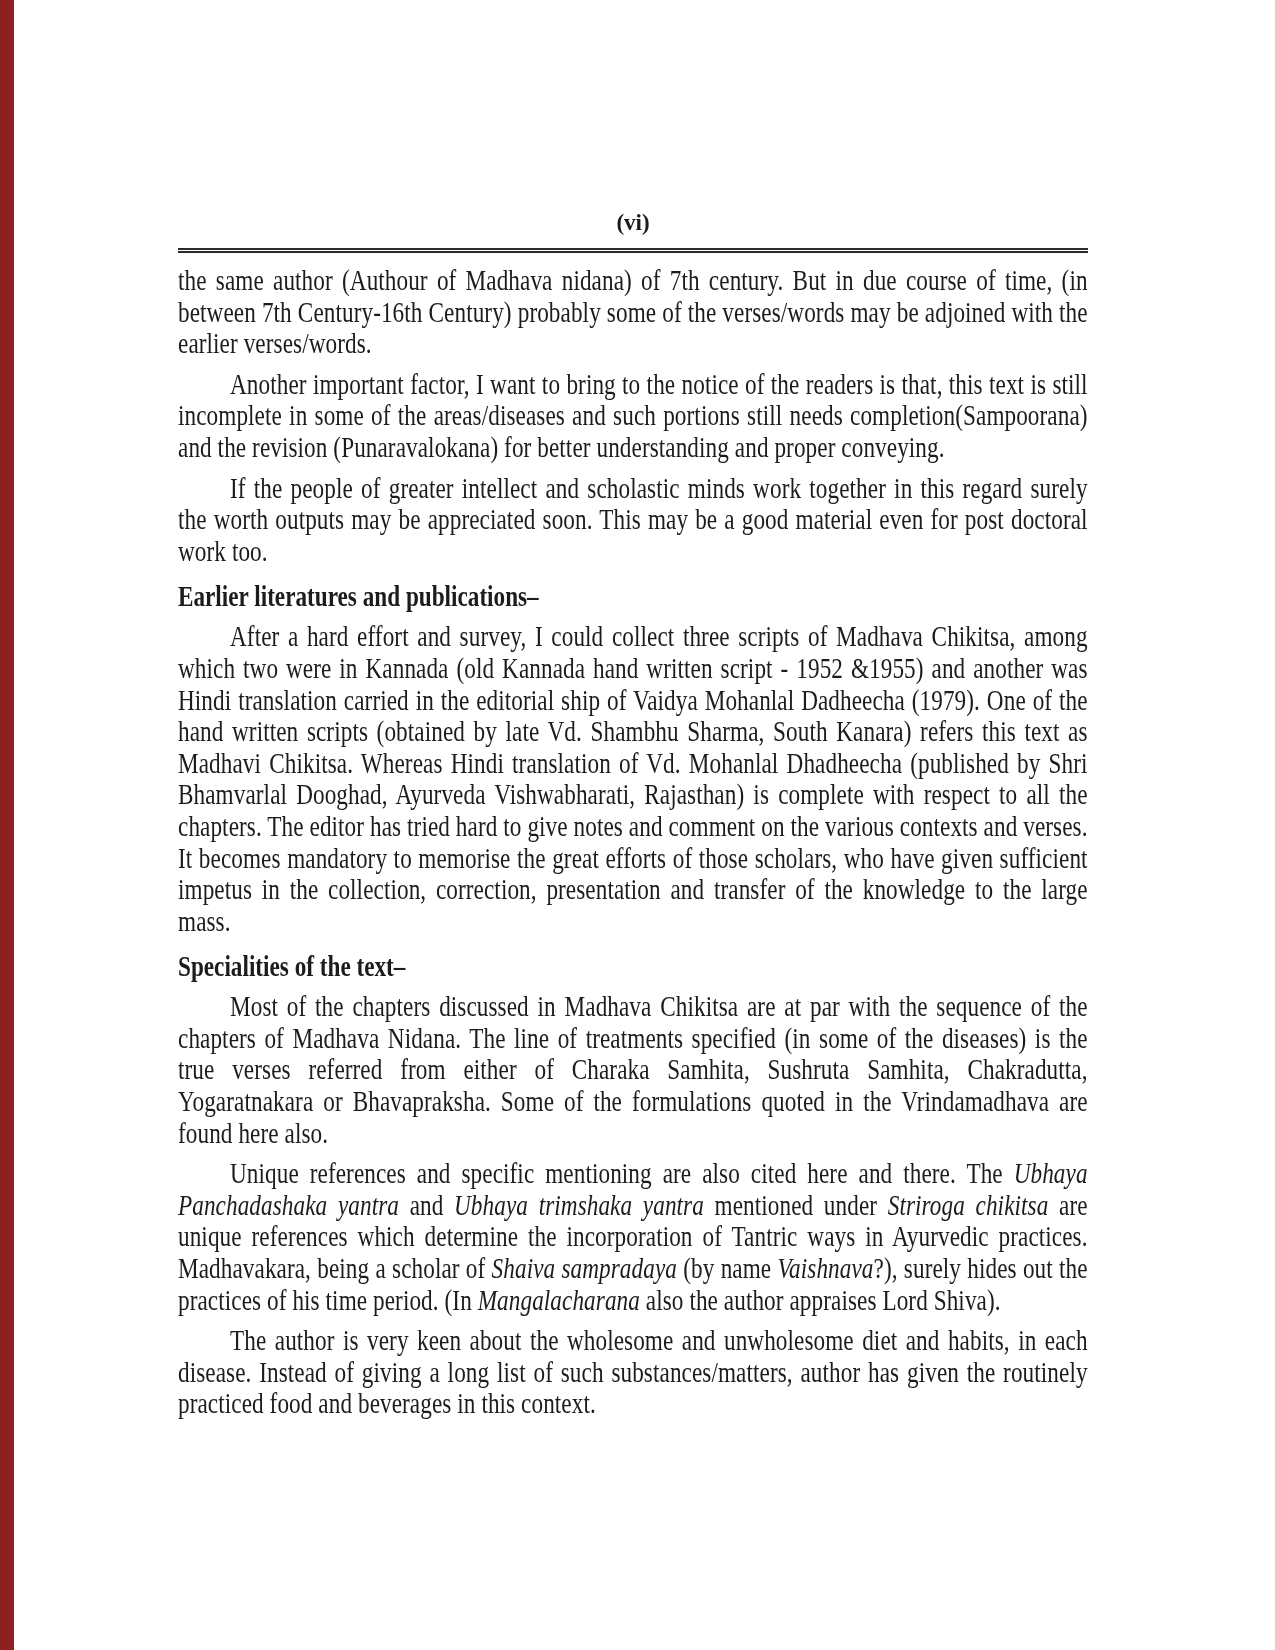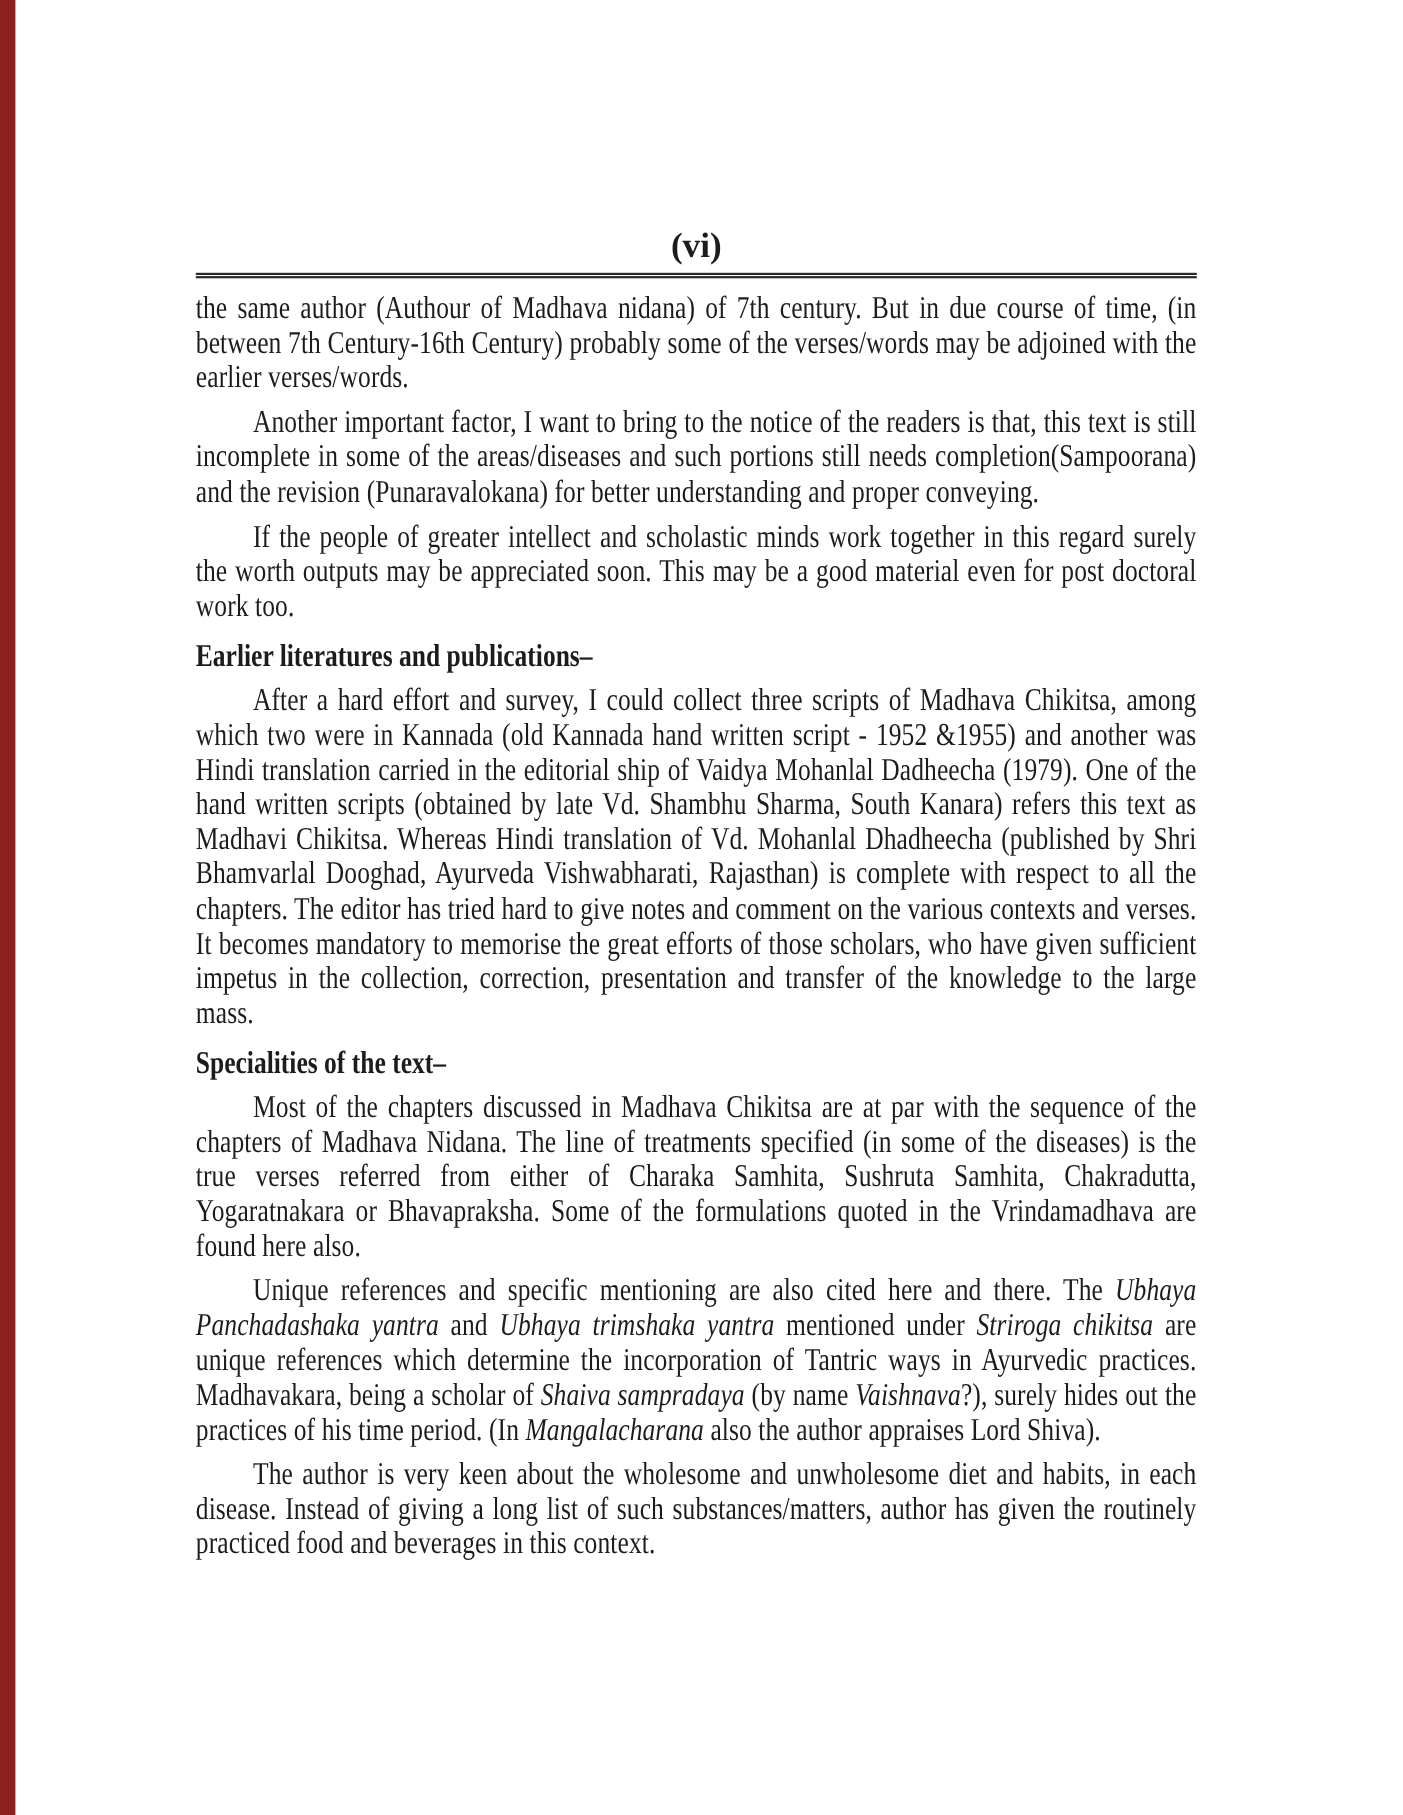--- a/index.html
+++ b/index.html
@@ -25,21 +25,21 @@
   }
   .sheet {
     position: absolute;
     left: 178px;
     top: 208px;
     width: 910px;
   }
   .pagenum {
     text-align: center;
     font-weight: bold;
-    font-size: 32px;
+    font-size: 23px;
     line-height: 30px;
     margin: 0 0 10px 0;
   }
   .rule {
     height: 1px;
     border-top: 2px solid #2a2a2a;
     border-bottom: 2px solid #2a2a2a;
     background: #fff;
   }
   article {

